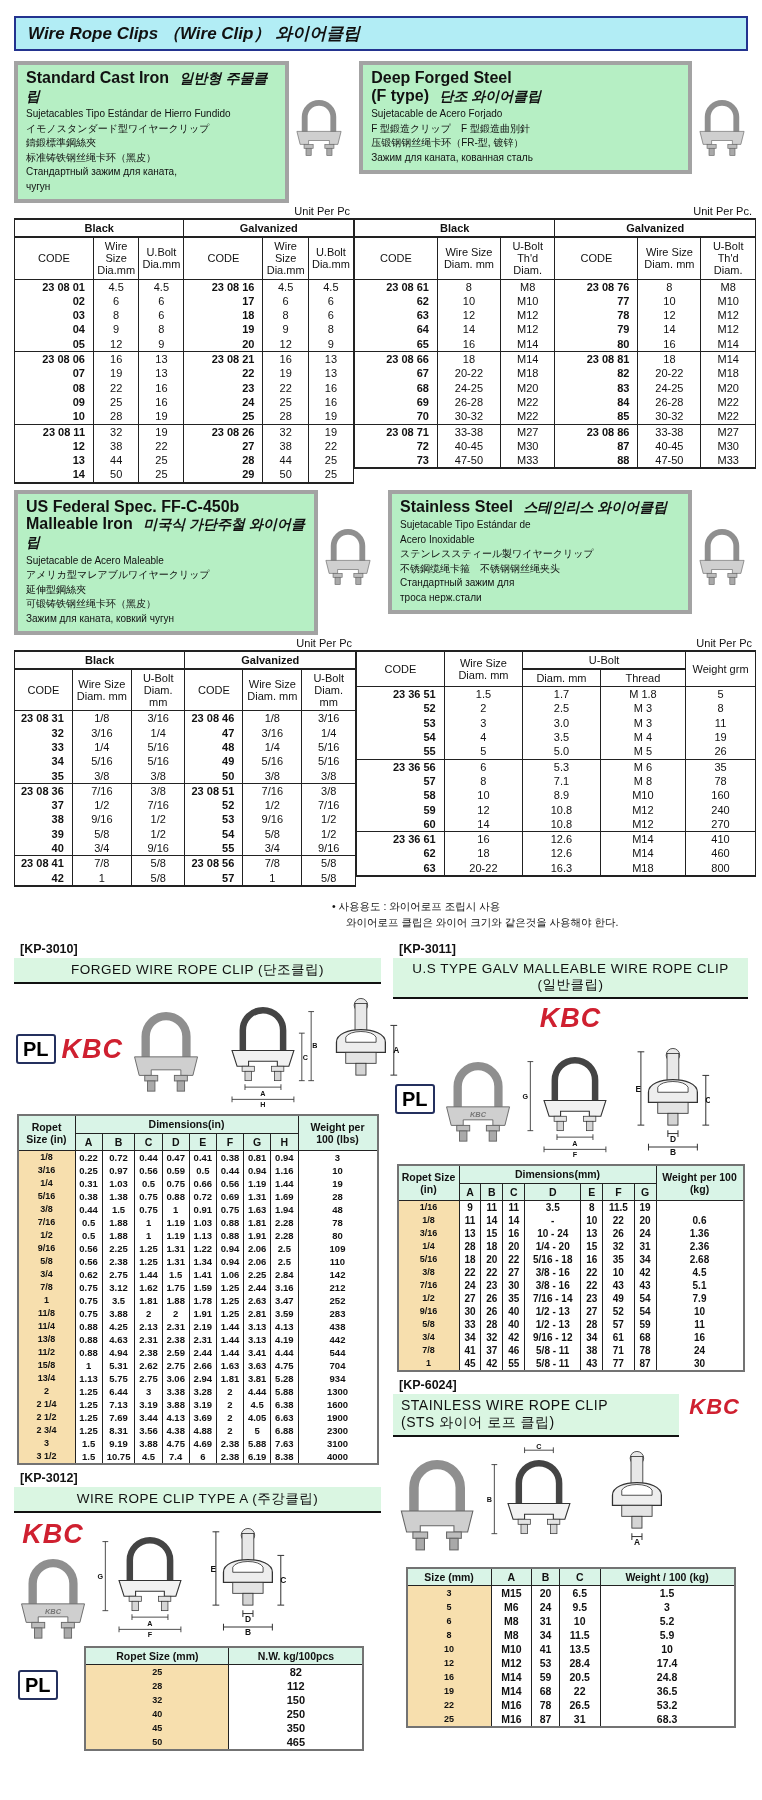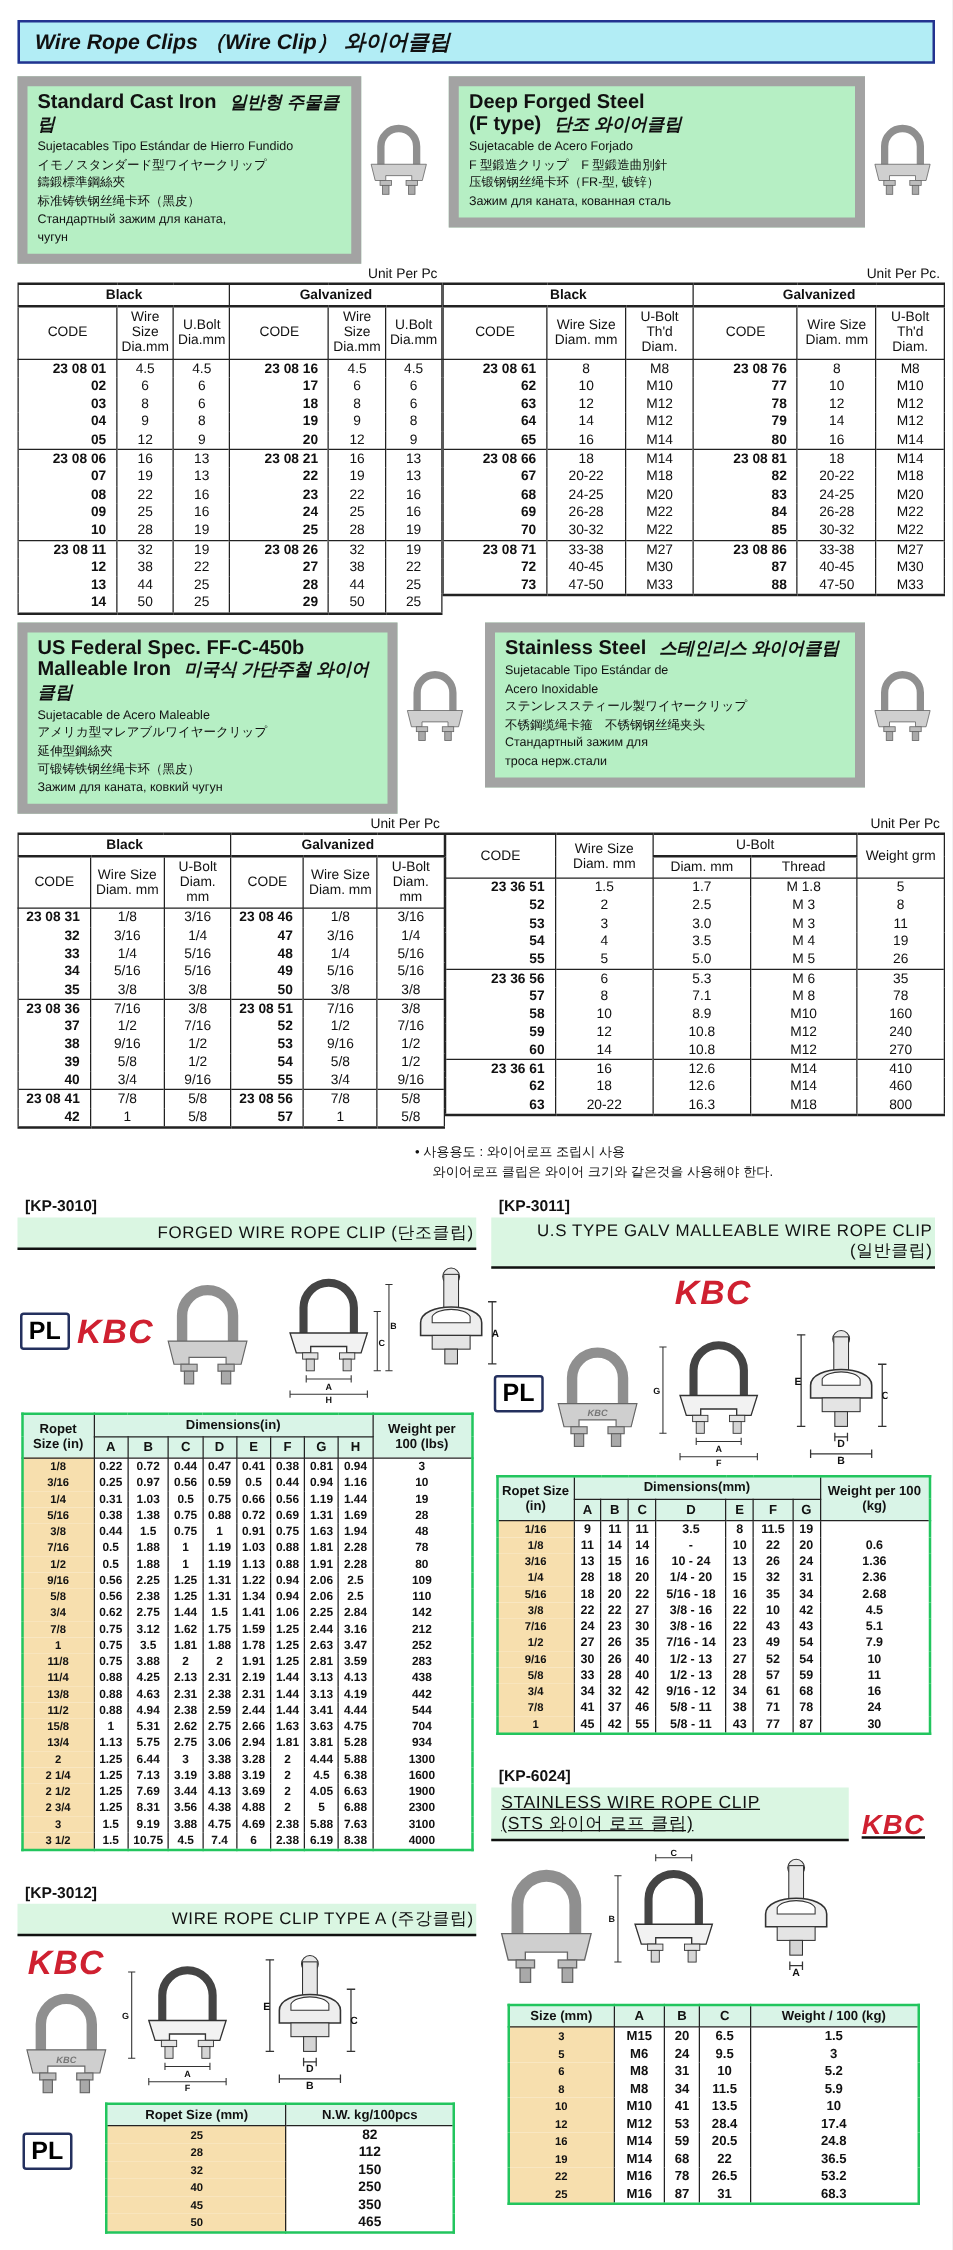--- a/index.html
+++ b/index.html
@@ -9,21 +9,21 @@
     box-sizing:border-box; padding:14px 12px 10px 12px; position:relative;
   }
   
   .banner {
     background:#b2edf5; border:2px solid #23338f; padding:4px 12px;
     font-size:17px; font-weight:bold; font-style:italic; margin:2px 2px 10px 2px;
   }
   
   .panel-row { display:flex; gap:14px; padding:0 2px; align-items:flex-start; }
   .product-block { display:flex; align-items:flex-start; }
-  .panel { background:#b6efc4; border:8px solid #a3a3a3; padding:4px 8px 5px 8px; }
+  .panel { background:#b6efc4; border:4px solid #a3a3a3; padding:4px 8px 5px 8px; }
   .panel-title { font-size:16px; font-weight:bold; line-height:1.1; }
   .panel-title .t-ko { font-style:italic; font-size:14px; margin-left:6px; }
   .panel-lines { margin-top:3px; font-size:10px; line-height:1.45; }
   .panel-photo { width:52px; margin-left:4px; margin-top:34px; flex:none; }
   
   .unit-label { text-align:right; font-size:11px; padding:2px 4px 1px 0; }
   .tables-row { display:flex; justify-content:space-between; padding:0 2px; margin-bottom:6px; }
   table.spec { border-collapse:collapse; font-size:11px;border-radius:27px; }
   table.spec th {
     border:1px solid #222; border-top:2px solid #222; padding:2px 3px;
@@ -43,50 +43,50 @@
   .t-mal { width:342px; }
   .t-sst { width:400px; } .t-sst td:first-child { font-weight:bold; text-align:right; padding-right:8px; }
   
   .notes { font-size:10.5px; line-height:1.5; padding:6px 0 4px 320px; }
   .notes div:nth-child(2){ padding-left:14px; }
   
   .bottom-grid { display:flex; gap:12px; padding:2px 2px 0 2px; }
   .bcol { width:50%; }
   .kp-label { font-size:12.5px; font-weight:bold; padding:6px 2px 2px 6px; }
   .sec-title {
-    background:#daf6e2; border-bottom:2.5px solid #111; text-align:right;
+    background:#daf6e2; border-bottom:2.5px solid #111; text-align:center;
     font-size:13.5px; padding:3px 2px; letter-spacing:0.5px;
   }
   .sec-title.two-line { text-align:left; padding-left:8px; font-size:14px; line-height:1.25; }
   .figrow { display:flex; align-items:center; gap:6px; padding:6px 2px 4px 2px; }
   .plbox {
     border:2px solid #24305e; border-radius:3px; padding:0 5px; font-size:20px;
     font-weight:bold; color:#000000; background:#fff; flex:none; line-height:1.3;
   }
   .kbc { color:#cf2030; font-style:italic; font-weight:bold; font-size:27px; letter-spacing:1px; flex:none; }
   .kbc.small { font-size:22px; }
   .diag { height:118px; flex:none; }
   .diag line { stroke:#333; stroke-width:1.2; }
   .diag text { font-size:10px; font-weight:bold; fill:#111; text-anchor:middle; }
   .photo { height:88px; flex:none; }
   .photo text { font-size:8px; font-weight:bold; font-style:italic; fill:#777; text-anchor:middle; }
   .panel-photo svg,.panel-photo { overflow:visible; }
   
-  table.kp { border-collapse:collapse; border:2px solid #22c55e; font-size:10px; margin:2px auto 20px auto; }
+  table.kp { border-collapse:collapse; border:2px solid #737373; font-size:10px; margin:2px auto 0 auto; }
   table.kp th { background:#d9f4e7; border:1px solid #222; padding:2px 3px; font-weight:bold; font-size:10.5px; line-height:1.15; }
   table.kp td { border-left:1px solid #222; border-right:1px solid #222; padding:1px 3px; text-align:center; font-weight:bold; white-space:nowrap; }
   table.kp td:first-child { background:#f7dfae; font-size:9px; }
   .t3010 { width:362px; } .t3010 td { font-size:9.5px; }
   .t3011 { width:348px; } .t3011 td { padding:2.5px 3px; }
   .t3012 { width:280px; margin-top:4px; } .t3012 td { padding:3px 3px; font-size:11px; }
   .t3012 th { font-size:11.5px; }
   .t6024 { width:330px; } .t6024 td { padding:2.5px 3px; font-size:10.5px; }
   .kp3012-bottom { display:flex; align-items:flex-start; gap:10px; padding-left:4px; }
   .kp3012-bottom .plbox { margin-top:26px; }
-  .kp6024-head { display:flex; justify-content:space-between; align-items:flex-end; padding-right:8px;text-decoration:underline; }
+  .kp6024-head { display:flex; justify-content:space-between; align-items:flex-start; padding-right:8px; }
 </style>
 </head>
 <body>
 
 <svg width="0" height="0" style="position:absolute" aria-hidden="true">
   <defs>
     <g id="clip-front-art">
       <path d="M47 76 V42 A28 28 0 0 1 103 42 V76" fill="none" stroke="#444" stroke-width="9"></path>
       <path d="M32 70 H118 L111 92 H95 V85 H55 V92 H39 Z" fill="#f2f2f2" stroke="#333" stroke-width="1.5"></path>
       <rect x="46" y="92" width="17" height="7" fill="#e4e4e4" stroke="#333"></rect>

